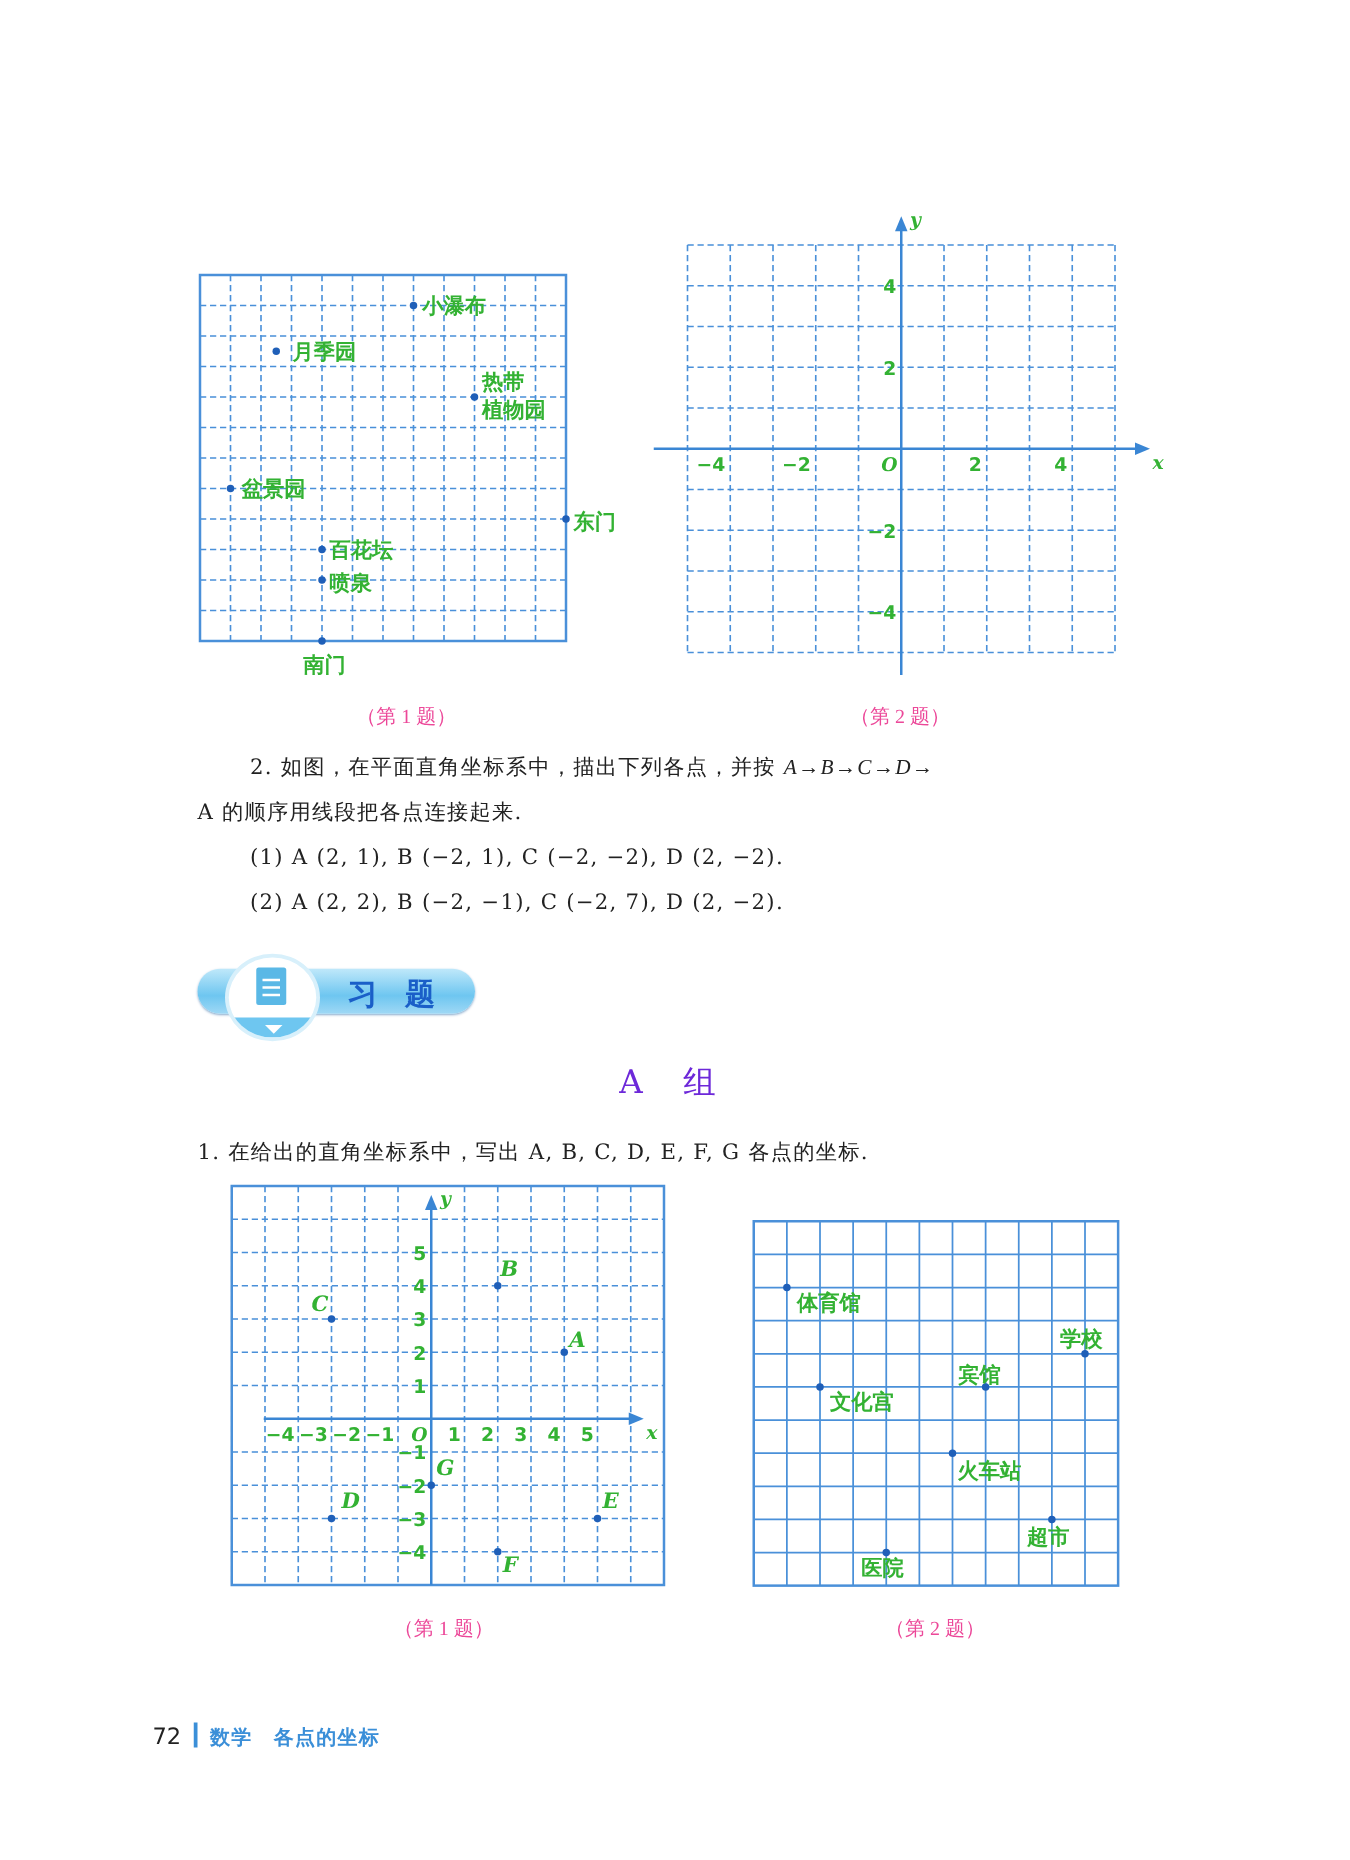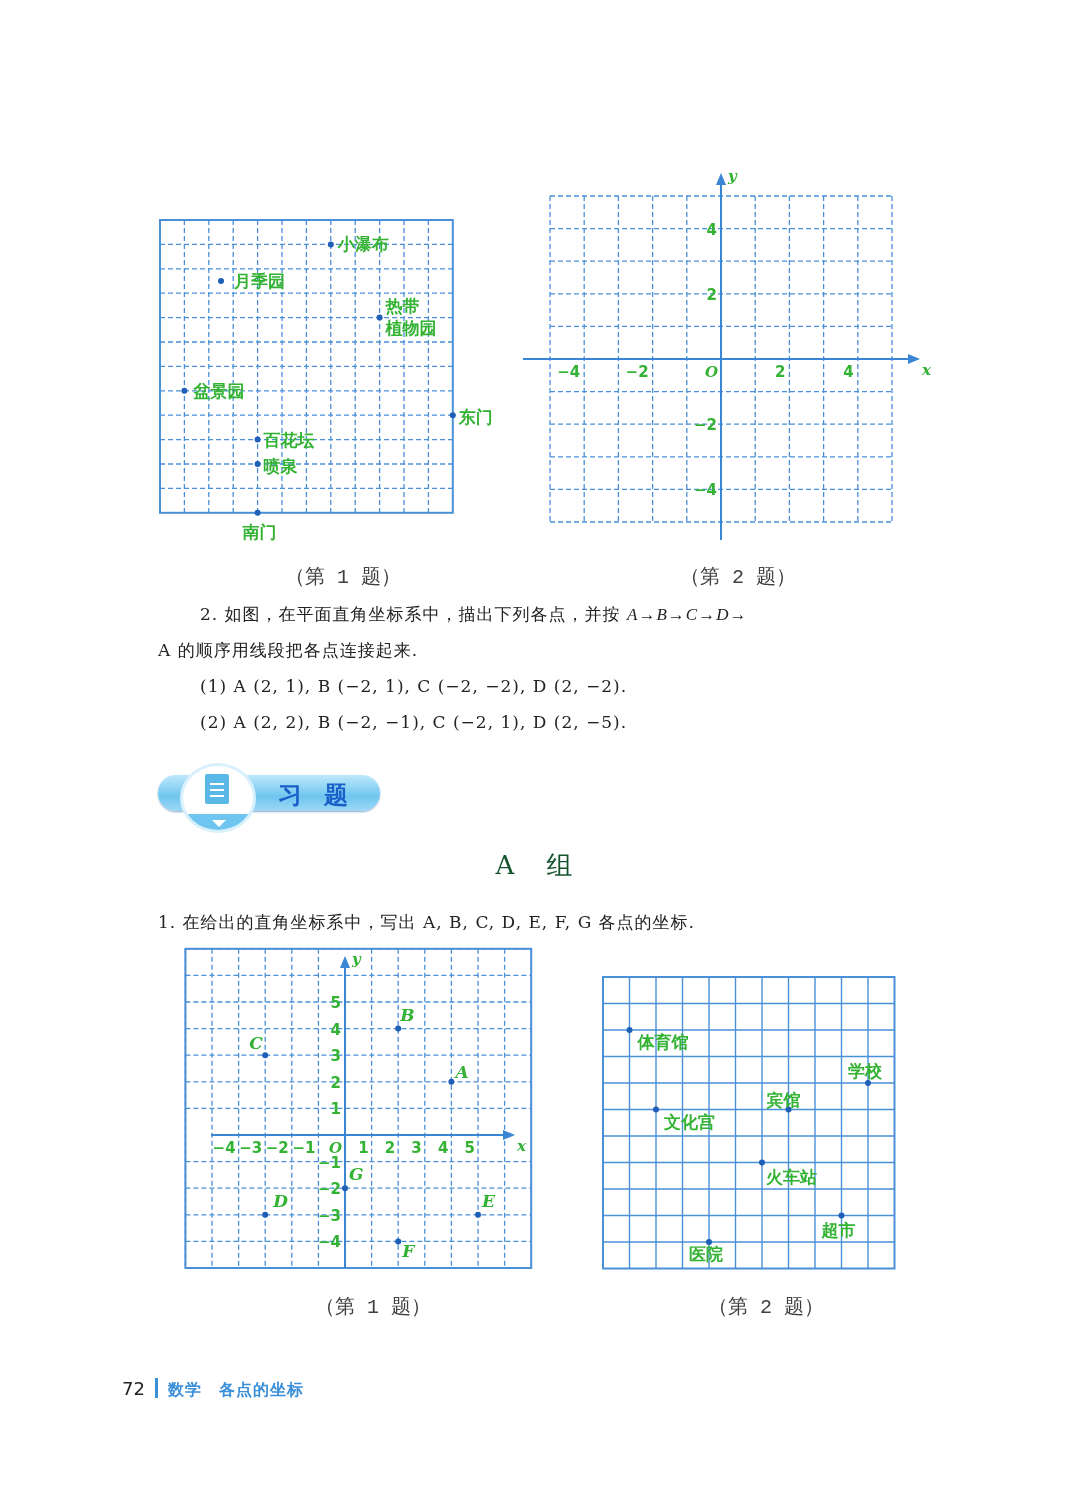--- a/index.html
+++ b/index.html
@@ -4,37 +4,37 @@
 <style>
   html, body { margin: 0; padding: 0; background: #ffffff; }
   body { width: 1080px; height: 1488px; position: relative; overflow: hidden;
          font-family: "DejaVu Serif", "Liberation Serif", serif; color: #222; }
   .abs { position: absolute; }
   svg text { font-family: "DejaVu Sans", "Liberation Sans", sans-serif; }
   .lbl { fill: #33b233; font-weight: bold; font-size: 17px; }
   .tick { fill: #33b233; font-weight: bold; font-size: 15px; }
   .tick-i { fill: #33b233; font-weight: bold; font-style: italic; font-size: 15px; font-family: "DejaVu Serif", "Liberation Serif", serif; }
   .ptl { fill: #33b233; font-weight: bold; font-style: italic; font-size: 17px; font-family: "DejaVu Serif", "Liberation Serif", serif; }
-  .caption { font-size: 20px; color: #404040; font-family: Liberation Mono, monospace; }
+  .caption { font-size: 16px; color: #ec4899; font-family: Liberation Serif, serif; }
   .para { font-size: 17px; line-height: 36px; color: #222; letter-spacing: 1px; }
   .para i { font-family: "Liberation Serif", serif; }
   .banner { position: absolute; left: 158px; top: 769px; width: 222px; height: 60px; }
   .banner-bar { position: absolute; left: 0; top: 6px; width: 222px; height: 36px; border-radius: 18px;
                 background: linear-gradient(#bfe8fa, #6ec6f0 60%, #9fd8f5); box-shadow: 0 1px 2px #8ac; }
   .banner-circle { position: absolute; left: 22px; top: -6px; width: 70px; height: 64px; border-radius: 50%;
                    background: #ffffff; border: 3px solid #d8f0fb; overflow: hidden; }
   .banner-circle-bottom { position: absolute; left: 0; bottom: 0; width: 100%; height: 16px; background: #6ec6f0; }
   .banner-arrow { position: absolute; left: 29px; bottom: 3px; width: 0; height: 0;
                   border-left: 7px solid transparent; border-right: 7px solid transparent; border-top: 7px solid #ffffff; }
   .banner-note { position: absolute; left: 22px; top: 8px; width: 24px; height: 30px; background: #5ab8e6; border-radius: 2px; }
   .banner-note .ln { position: absolute; left: 5px; width: 14px; height: 2px; background: #fff; }
   .banner-title { position: absolute; left: 120px; top: 10px; font-size: 24px; font-weight: bold; color: #1a5fc8;
                   font-family: "DejaVu Sans", "Liberation Sans", sans-serif; letter-spacing: 22px; }
   .group-title { position: absolute; left: 0; width: 1080px; top: 848px; text-align: center; font-size: 26px;
-                 letter-spacing: 12px; color: #14532d; }
+                 letter-spacing: 12px; color: #6d28d9; }
   .footer { position: absolute; left: 122px; top: 1378px; font-size: 18px; font-family: "DejaVu Sans", "Liberation Sans", sans-serif; }
   .footer .pg { color: #222; }
   .footer .bar { display: inline-block; width: 3px; height: 20px; background: #3b8fd8; margin: 0 10px -3px 10px; }
   .footer .subj { color: #3b8fd8; font-size: 16px; font-weight: bold; letter-spacing: 1px; }
 </style>
 </head>
 <body>
 
 <svg class="abs" style="left:140px;top:200px" width="360" height="360" id="fig1">
     <line x1="44.4" y1="20" x2="44.4" y2="312.79999999999995" stroke="#4a90d9" stroke-width="1.3" stroke-dasharray="5,3"></line>
@@ -117,21 +117,21 @@
     <text x="202" y="265.2" class="tick" text-anchor="end">−2</text>
     <text x="202" y="330.4" class="tick" text-anchor="end">−4</text>
   </svg>
 <div class="abs caption" style="left:680px;top:563px">（第 2 题）</div>
 
 <div class="abs para" style="left:200px;top:596px;width:760px">
   <span>2. 如图，在平面直角坐标系中，描出下列各点，并按 </span><i>A→B→C→D→</i>
 </div>
 <div class="abs para" style="left:158px;top:632px">A 的顺序用线段把各点连接起来.</div>
 <div class="abs para" style="left:200px;top:668px">(1) A (2, 1), B (−2, 1), C (−2, −2), D (2, −2).</div>
-<div class="abs para" style="left:200px;top:704px">(2) A (2, 2), B (−2, −1), C (−2, 1), D (2, −5).</div>
+<div class="abs para" style="left:200px;top:704px">(2) A (2, 2), B (−2, −1), C (−2, 7), D (2, −2).</div>
 
 <div class="banner">
   <div class="banner-bar"></div>
   <div class="banner-circle">
     <div class="banner-note">
       <div class="ln" style="top:9px"></div>
       <div class="ln" style="top:15px"></div>
       <div class="ln" style="top:21px"></div>
     </div>
     <div class="banner-circle-bottom"></div>

